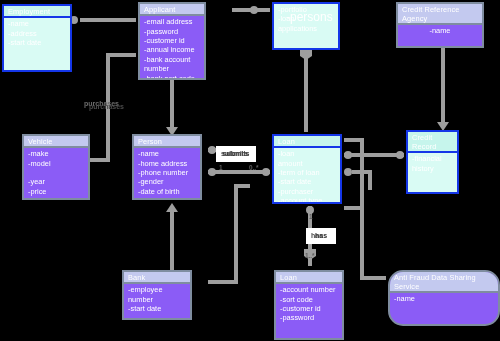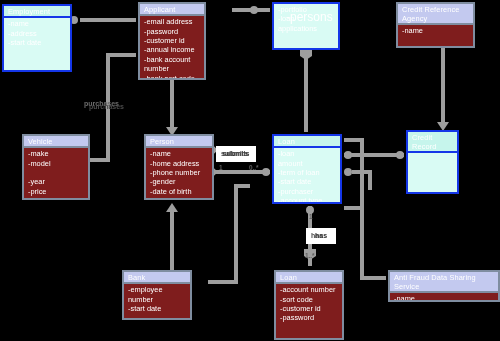--- a/index.html
+++ b/index.html
@@ -29,21 +29,21 @@
     box-sizing: border-box;
     display: flex;
     flex-direction: column;
     overflow: hidden;
   }
   .node.cyan {
     background: #d9fbf4;
     border: 2px solid #1436e8;
   }
   .node.lav {
-    background: #7f1d1d;
+    background: #8b5cf6;
     border: 2px solid #7f8da0;
   }
   .node-title {
     box-sizing: border-box;
     padding: 1px 4px 0 4px;
     font-size: 7.4px;
     line-height: 9.2px;
     color: #ffffff;
     letter-spacing: .1px;
     flex: 0 0 auto;
@@ -231,37 +231,37 @@
         </div>
       </div>
       <div class="node cyan" style="left: 272px; top: 2px; width: 68px; height: 48px;">
         <div class="node-attrs">
           <div class="attr">-portfolio</div>
           <div class="attr">-loan</div>
           <div class="attr">applications</div>
           <div class="attr-overlap" style="top: 1px;">-persons</div>
         </div>
       </div>
-      <div class="node lav" style="left: 396px; top: 2px; width: 79px; height: 46px;">
+      <div class="node lav" style="left: 396px; top: 2px; width: 88px; height: 46px; align-items: center;">
         <div class="node-title">Credit Reference Agency</div>
         <div class="node-attrs">
           <div class="attr">-name</div>
         </div>
       </div>
       <div class="node lav" style="left: 2px; top: 134px; width: 68px; height: 66px; margin-left: 20px;">
         <div class="node-title">Vehicle</div>
         <div class="node-attrs">
           <div class="attr">-make</div>
           <div class="attr">-model</div>
           <div class="attr blank">&nbsp;</div>
           <div class="attr">-year</div>
           <div class="attr">-price</div>
         </div>
       </div>
-      <div class="node lav" style="left: 144px; top: 134px; width: 70px; height: 66px;">
+      <div class="node lav" style="left: 132px; top: 134px; width: 70px; height: 66px;">
         <div class="node-title">Person</div>
         <div class="node-attrs">
           <div class="attr">-name</div>
           <div class="attr">-home address</div>
           <div class="attr">-phone number</div>
           <div class="attr">-gender</div>
           <div class="attr">-date of birth</div>
         </div>
       </div>
       <div class="node cyan" style="left: 272px; top: 134px; width: 70px; height: 70px;">
@@ -270,39 +270,43 @@
           <div class="attr">-loan</div>
           <div class="attr">amount</div>
           <div class="attr">-term of loan</div>
           <div class="attr">-start date</div>
           <div class="attr">-purchaser</div>
           <div class="attr">-account type</div>
         </div>
       </div>
       <div class="node cyan" style="left: 406px; top: 130px; width: 53px; height: 64px;">
         <div class="node-title">Credit Record</div>
+        <div class="node-attrs">
+          <div class="attr">-financial</div>
+          <div class="attr">history</div>
+        </div>
       </div>
       <div class="node lav" style="left: 122px; top: 270px; width: 70px; height: 50px;">
         <div class="node-title">Bank</div>
         <div class="node-attrs">
           <div class="attr">-employee</div>
           <div class="attr">number</div>
           <div class="attr">-start date</div>
         </div>
       </div>
       <div class="node lav" style="left: 274px; top: 270px; width: 70px; height: 70px;">
         <div class="node-title">Loan</div>
         <div class="node-attrs">
           <div class="attr">-account number</div>
           <div class="attr">-sort code</div>
           <div class="attr">-customer id</div>
           <div class="attr">-password</div>
         </div>
       </div>
-      <div class="node lav" style="left: 388px; top: 270px; width: 112px; height: 32px;">
+      <div class="node lav" style="left: 388px; top: 270px; width: 112px; height: 56px; border-radius: 15px;">
         <div class="node-title">Anti Fraud Data Sharing Service</div>
         <div class="node-attrs">
           <div class="attr">-name</div>
         </div>
       </div>
     </div>
 
   <div id="labels-layer">
       <div class="edge-label dark" style="left: 84px; top: 99px;"><span>purchases</span><span class="dup">purchases</span></div>
       <div class="edge-label" style="left: 216px; top: 146px; width: 40px;"><span>submits</span><span class="dup">submits</span></div>

